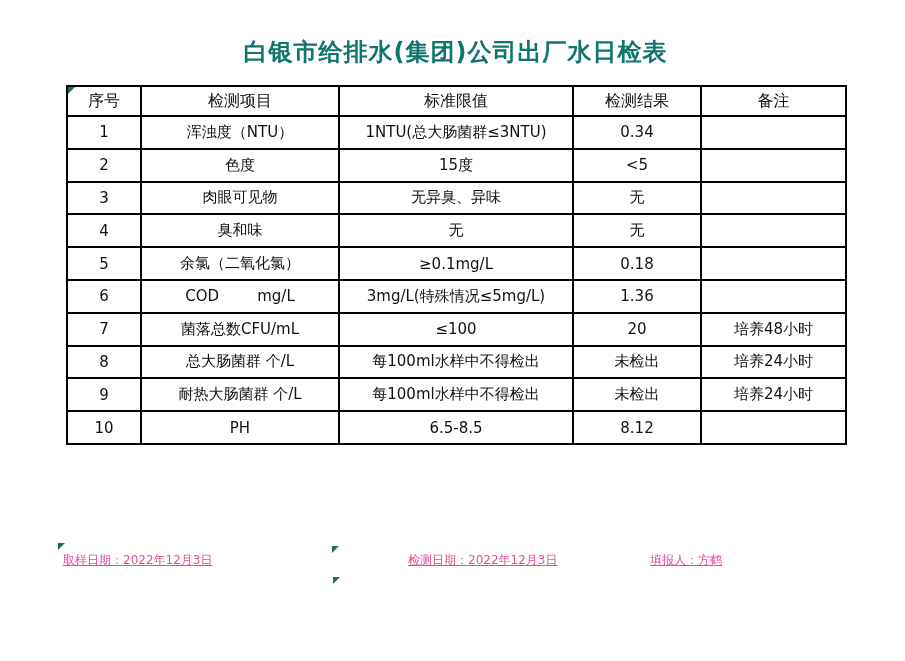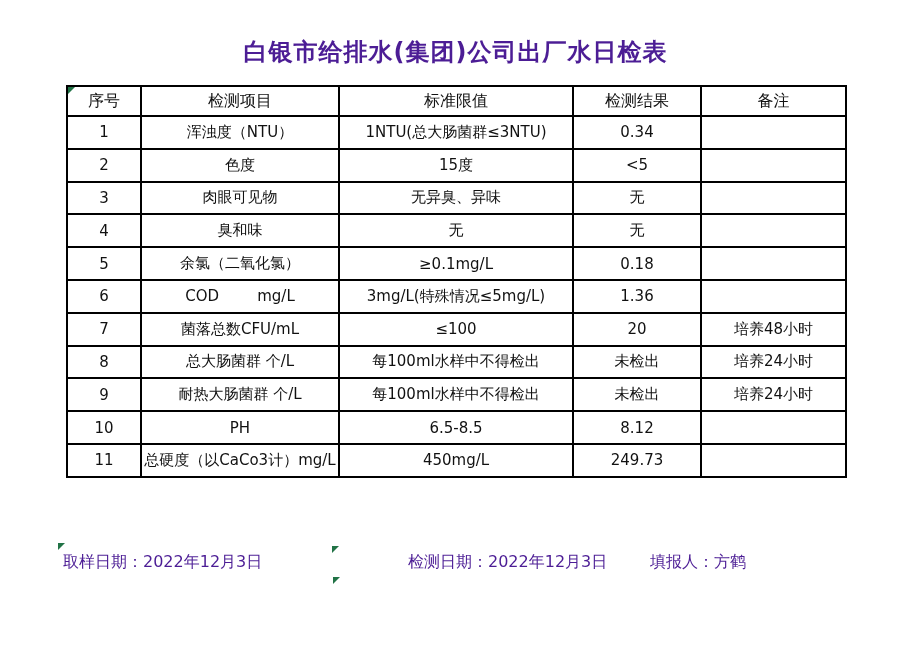--- a/index.html
+++ b/index.html
@@ -3,35 +3,35 @@
 <meta charset="utf-8">
 <style>
   html, body { margin:0; padding:0; background:#ffffff; }
   .page {
     position:relative; width:905px; height:661px; background:#ffffff;
     font-family:"DejaVu Sans", sans-serif; color:#111111; overflow:hidden;
   }
   .title {
     position:absolute; left:66px; top:36px; width:779px;
     text-align:center; font-size:24px; font-weight:600;
-    letter-spacing:1px; color:#4c1d95;
+    letter-spacing:1px; color:#0f766e;
   }
   table.report {
     position:absolute; left:66px; top:85px; width:779px;
     border-collapse:collapse; table-layout:fixed;
   }
   table.report th, table.report td {
     border:2px solid #000000; text-align:center; vertical-align:middle;
     white-space:pre-wrap; overflow:hidden; padding:0 2px;
   }
   table.report thead tr { height:30px; }
   table.report tbody tr { height:32.8px; }
   table.report th { font-size:16px; font-weight:500;margin-top:26px; }
   table.report td { font-size:15px; font-weight:400; }
-  .footer-item { position:absolute; top:552px; font-size:16px; color:#4c1d95; white-space:pre; }
+  .footer-item { position:absolute; top:552px; font-size:12px; color:#ec4899; white-space:pre;text-decoration:underline; }
   .footer-sampling { left:63px; }
   .footer-testing  { left:408px; }
   .footer-reporter { left:650px; }
   .corner-marker {
     position:absolute; width:0; height:0;
     border-top:7px solid #217346; border-right:7px solid transparent;
   }
   .marker-a { left:68px;  top:87px;  }
   .marker-b { left:58px;  top:543px; }
   .marker-c { left:332px; top:546px; }
@@ -130,27 +130,20 @@
         <td>未检出</td>
         <td>培养24小时</td>
       </tr>
       <tr>
         <td>10</td>
         <td>PH</td>
         <td>6.5-8.5</td>
         <td>8.12</td>
         <td></td>
       </tr>
-      <tr>
-        <td>11</td>
-        <td>总硬度（以CaCo3计）mg/L</td>
-        <td>450mg/L</td>
-        <td>249.73</td>
-        <td></td>
-      </tr>
     </tbody>
   </table>
 
   <span class="footer-item footer-sampling">取样日期：2022年12月3日</span>
   <span class="footer-item footer-testing">检测日期：2022年12月3日</span>
   <span class="footer-item footer-reporter">填报人：方鹤</span>
 
 </div>
 
 </body></html>

